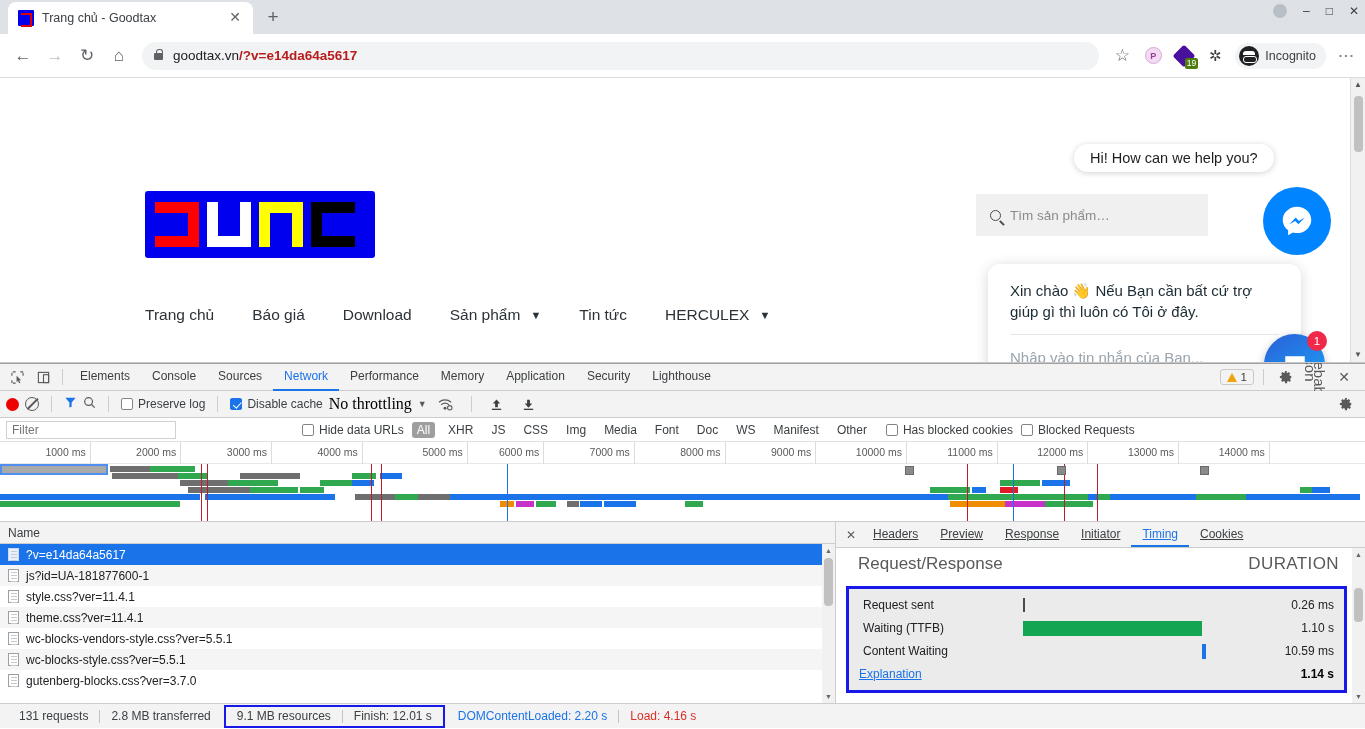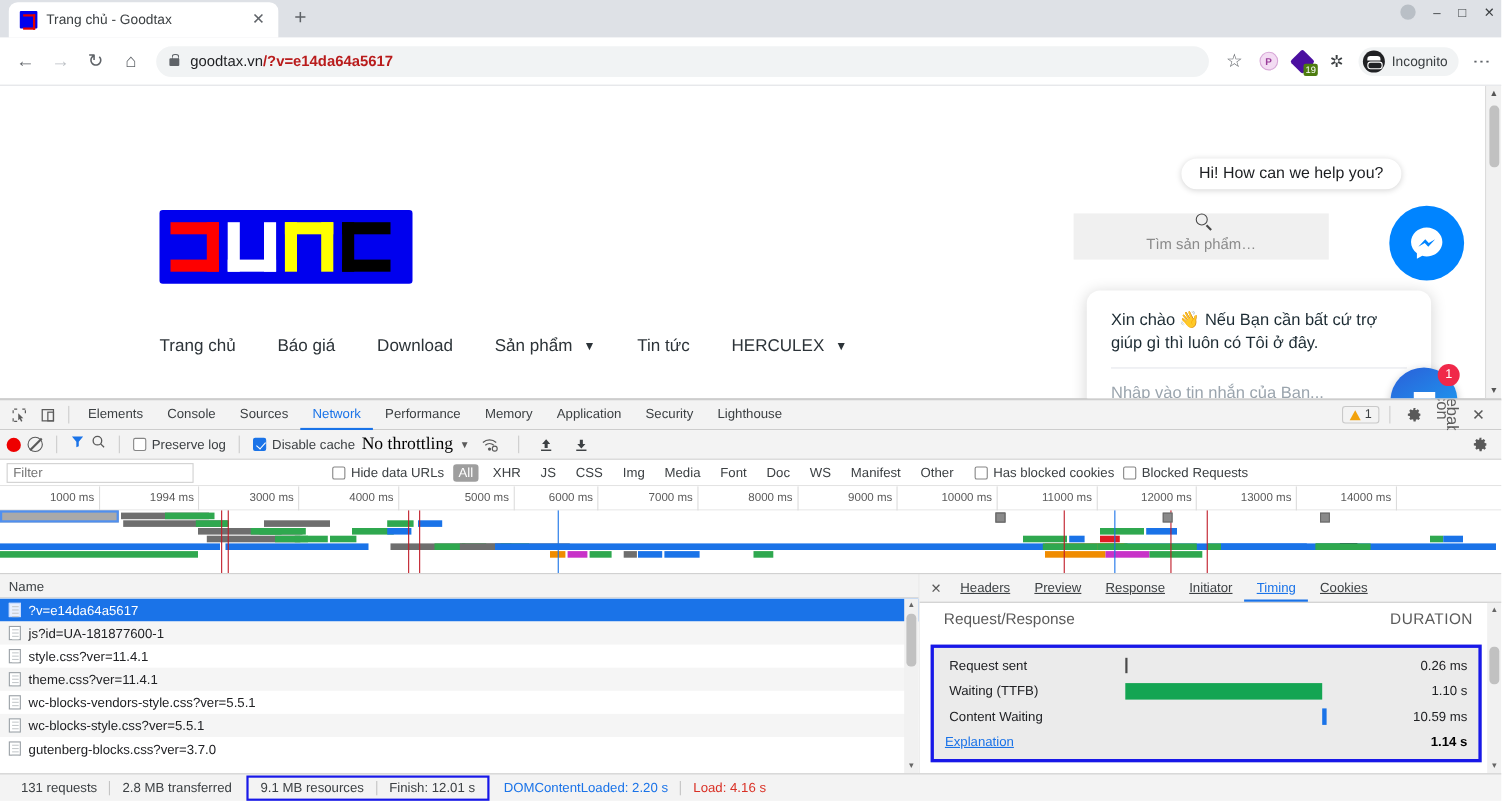--- a/index.html
+++ b/index.html
@@ -158,21 +158,21 @@
   .nav-item {
     font-size: 15.5px; color: #2c3338; padding: 0 22px 0 0;
     margin-right: 16px; cursor: pointer; white-space: nowrap;
     display: flex; align-items: center; gap: 10px;
   }
   .caret { font-size: 11px; color: #2c3338; }
 
   .searchbox {
     position: absolute; left: 976px; top: 116px;
     width: 232px; height: 42px; background: #f0f0f0;
-    display: flex; align-items: center; gap: 9px; padding: 0 14px; flex-direction: column;
+    display: flex; align-items: center; gap: 9px; padding: 0 14px;
   }
   .search-gl {
     width: 11px; height: 11px; border: 1.8px solid #4a4a4a;
     border-radius: 50%; position: relative; flex: 0 0 11px;
   }
   .search-gl::after {
     content: ""; position: absolute; right: -5px; bottom: -4px;
     width: 6px; height: 1.8px; background: #4a4a4a;
     transform: rotate(45deg);
   }
@@ -381,21 +381,21 @@
     padding: 0 11px; font-size: 12px; color: #3c4043;
     display: flex; align-items: center; cursor: pointer;
     border-bottom: 2px solid transparent;
     text-decoration: underline;
   }
   .dtab.active { color: #1a73e8; border-bottom-color: #1a73e8; }
 
   .timing-body { flex: 1; position: relative; overflow: hidden; padding: 0 12px; }
   .timing-head {
     display: flex; justify-content: space-between;
-    font-size: 14px; color: #5a5a5a; padding: 6px 14px 0 10px;
+    font-size: 17px; color: #5a5a5a; padding: 6px 14px 0 10px;
   }
   .timing-head .dur { letter-spacing: .4px; }
   .hl-box {
     position: absolute; left: 10px; top: 38px; right: 18px;
     border: 3px solid #1818e8; background: #ebebeb;
     padding: 4px 0;
   }
   .trow {
     display: flex; align-items: center; height: 23px;
     font-size: 12px; color: #202124; padding: 0 10px 0 14px;
@@ -663,21 +663,21 @@
       </label>
       <label class="cb-label">
         <span class="cb"></span>
         <span>Blocked Requests</span>
       </label>
     </div>
 
     <div class="overview">
       <div class="ruler" id="ruler">
           <div class="tick" style="left: 0px; width: 90.6977px;">1000 ms</div>
-          <div class="tick" style="left: 90.6977px; width: 90.6977px;">1994 ms</div>
+          <div class="tick" style="left: 90.6977px; width: 90.6977px;">2000 ms</div>
           <div class="tick" style="left: 181.395px; width: 90.6977px;">3000 ms</div>
           <div class="tick" style="left: 272.093px; width: 90.6977px;">4000 ms</div>
           <div class="tick" style="left: 377px; width: 90.6977px;">5000 ms</div>
           <div class="tick" style="left: 453.488px; width: 90.6977px;">6000 ms</div>
           <div class="tick" style="left: 544.186px; width: 90.6977px;">7000 ms</div>
           <div class="tick" style="left: 634.884px; width: 90.6977px;">8000 ms</div>
           <div class="tick" style="left: 725.581px; width: 90.6977px;">9000 ms</div>
           <div class="tick" style="left: 816.279px; width: 90.6977px;">10000 ms</div>
           <div class="tick" style="left: 906.977px; width: 90.6977px;">11000 ms</div>
           <div class="tick" style="left: 997.674px; width: 90.6977px;">12000 ms</div>

